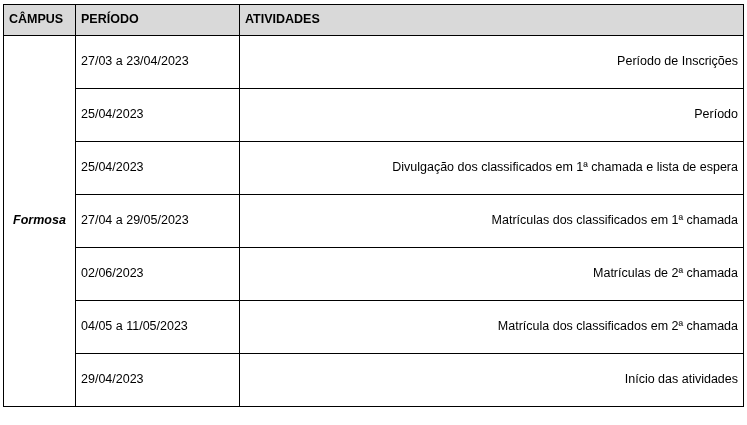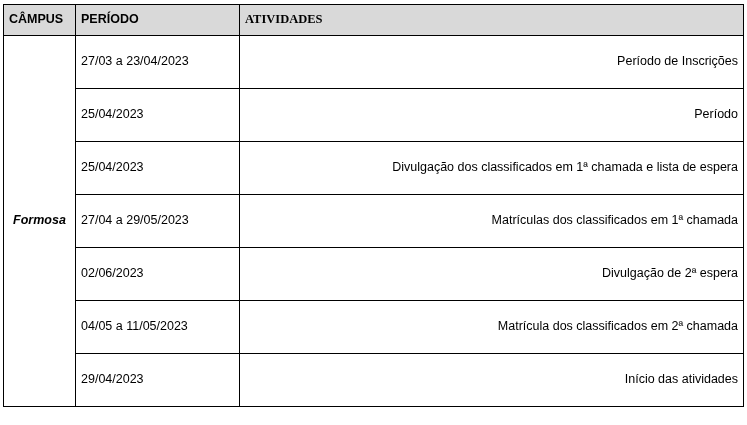--- a/index.html
+++ b/index.html
@@ -41,21 +41,21 @@
   }
   thead th {
     background: #d9d9d9;
     font-weight: bold;
     height: 30px;
     text-align: left;
     vertical-align: middle;
   }
   th.h-campus { padding-left: 4px; }
   th.h-periodo { padding-left: 5px; }
-  th.h-atividades { padding-left: 6px; font-family: Liberation Serif, serif; }
+  th.h-atividades { padding-left: 6px; }
 
   td.campus-cell {
     font-weight: bold;
     font-size: 12.5px;
     text-align: center;
     vertical-align: middle;
     padding-left: 4px;
     font-style: italic;
   }
   td.periodo-cell {
@@ -101,21 +101,21 @@
       <tr>
         <td class="periodo-cell">25/04/2023</td>
         <td class="atividade-cell">Divulgação dos classificados em 1ª chamada e lista de espera</td>
       </tr>
       <tr>
         <td class="periodo-cell">27/04 a 29/05/2023</td>
         <td class="atividade-cell">Matrículas dos classificados em 1ª chamada</td>
       </tr>
       <tr>
         <td class="periodo-cell">02/06/2023</td>
-        <td class="atividade-cell">Divulgação de 2ª espera</td>
+        <td class="atividade-cell">Matrículas de 2ª chamada</td>
       </tr>
       <tr>
         <td class="periodo-cell">04/05 a 11/05/2023</td>
         <td class="atividade-cell">Matrícula dos classificados em 2ª chamada</td>
       </tr>
       <tr>
         <td class="periodo-cell">29/04/2023</td>
         <td class="atividade-cell">Início das atividades</td>
       </tr>
     </tbody>

